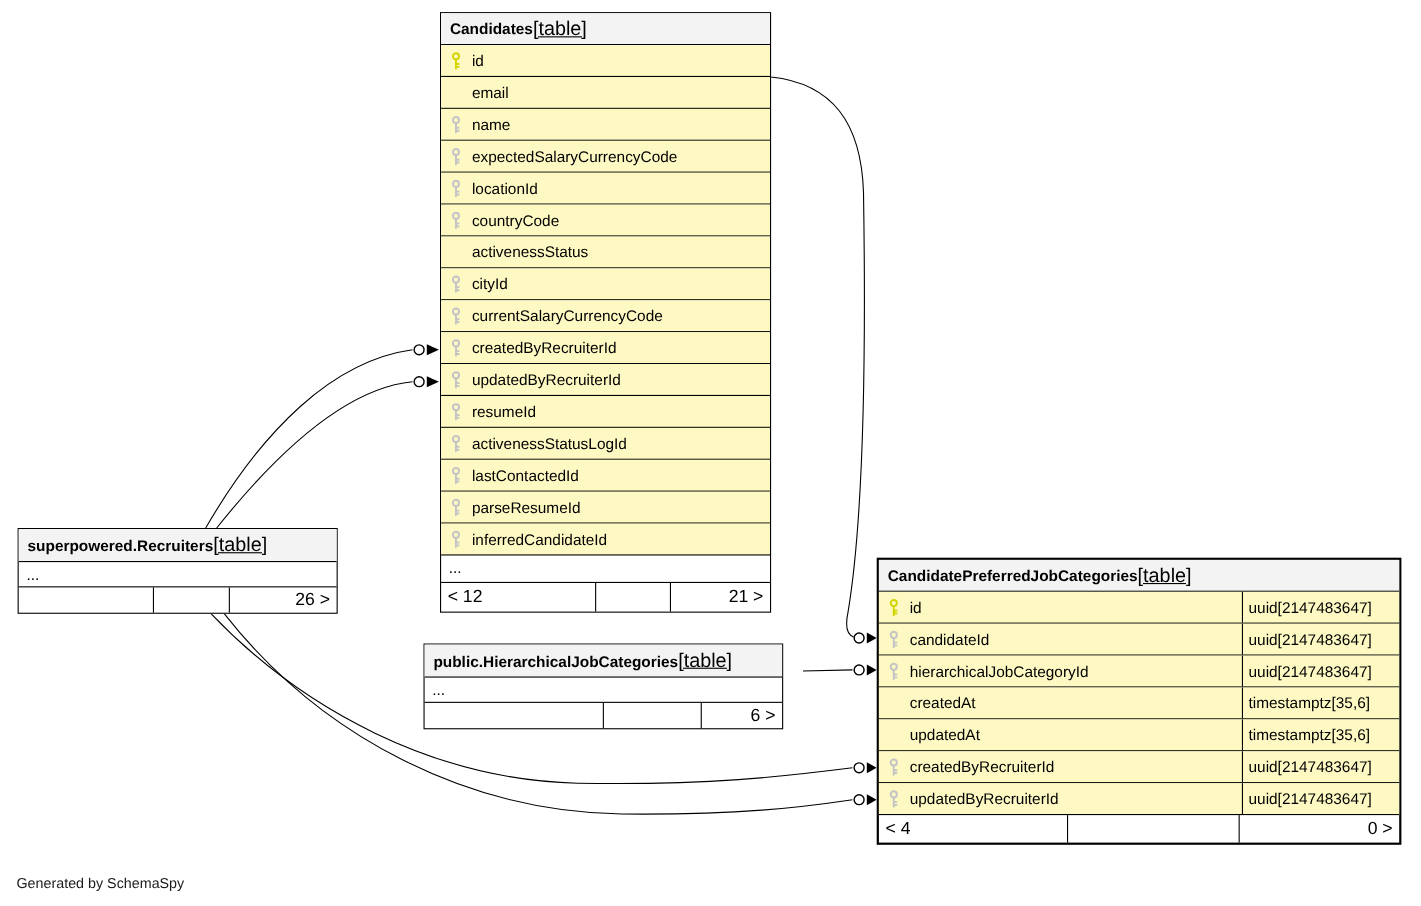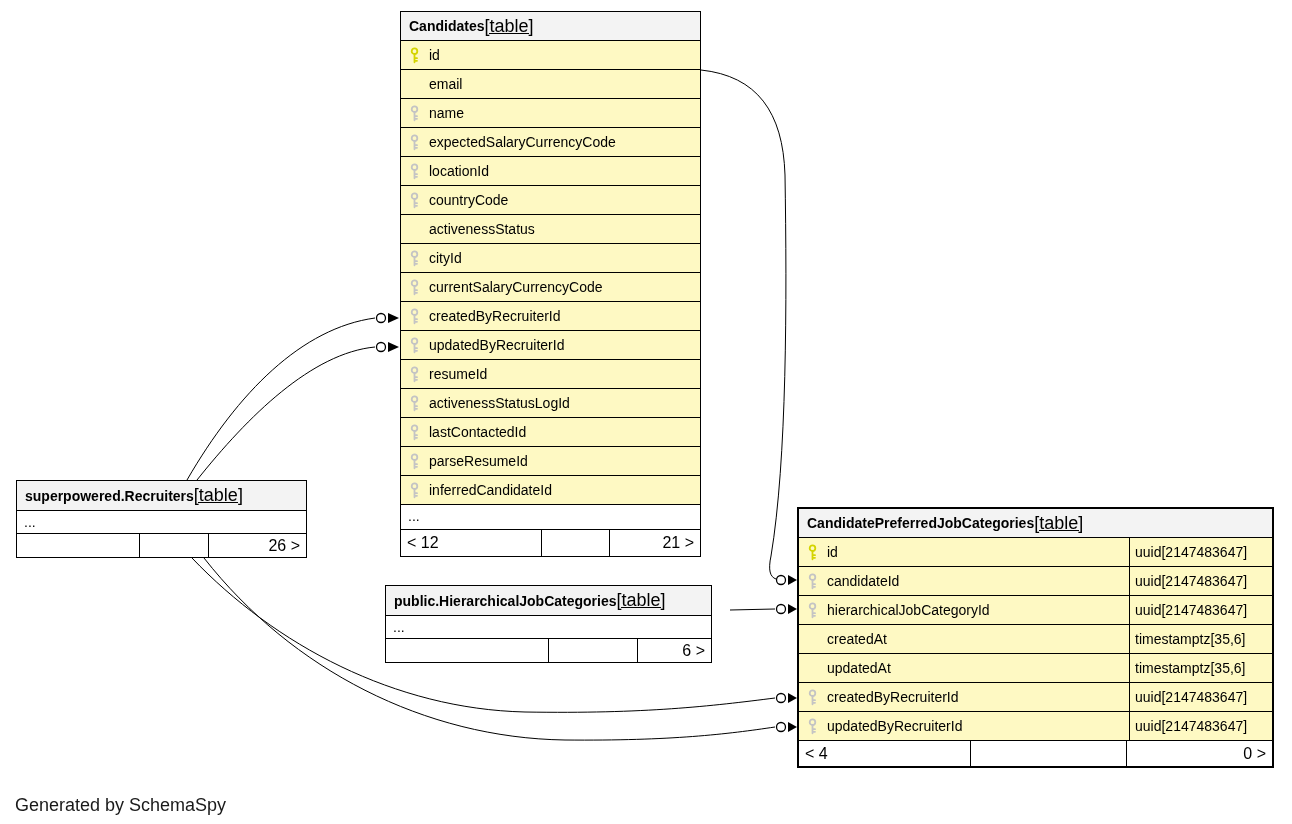--- a/index.html
+++ b/index.html
@@ -49,21 +49,21 @@
   #t-hjc .tellipsis { height:23px; }
   #t-hjc .tfoot { height:23px; }
   #t-hjc .tfoot .fleft { width:162px; }
   #t-hjc .tfoot .fmid  { width:90px; }
 
   #t-cpjc { left:797px; top:507px; width:477px; }
   #t-cpjc .tfoot { height:25px; }
   #t-cpjc .tfoot .fleft { width:171px; }
   #t-cpjc .tfoot .fmid  { width:157px; }
 
-  .generated-note { position:absolute; left:15px; top:795px; font-size:18px; color:#1a1a1a; }
+  .generated-note { position:absolute; left:15px; top:795px; font-size:13px; color:#1a1a1a; }
 </style>
 </head>
 <body>
 
 <div id="canvas">
 
   <svg class="edges" width="1292" height="824" viewBox="0 0 1292 824">
     <g fill="none" stroke="#000" stroke-width="1">
       <path d="M 187 480 C 238 392, 302 328, 375 318"></path>
       <path d="M 197 480 C 248 416, 312 353, 375 347"></path>

